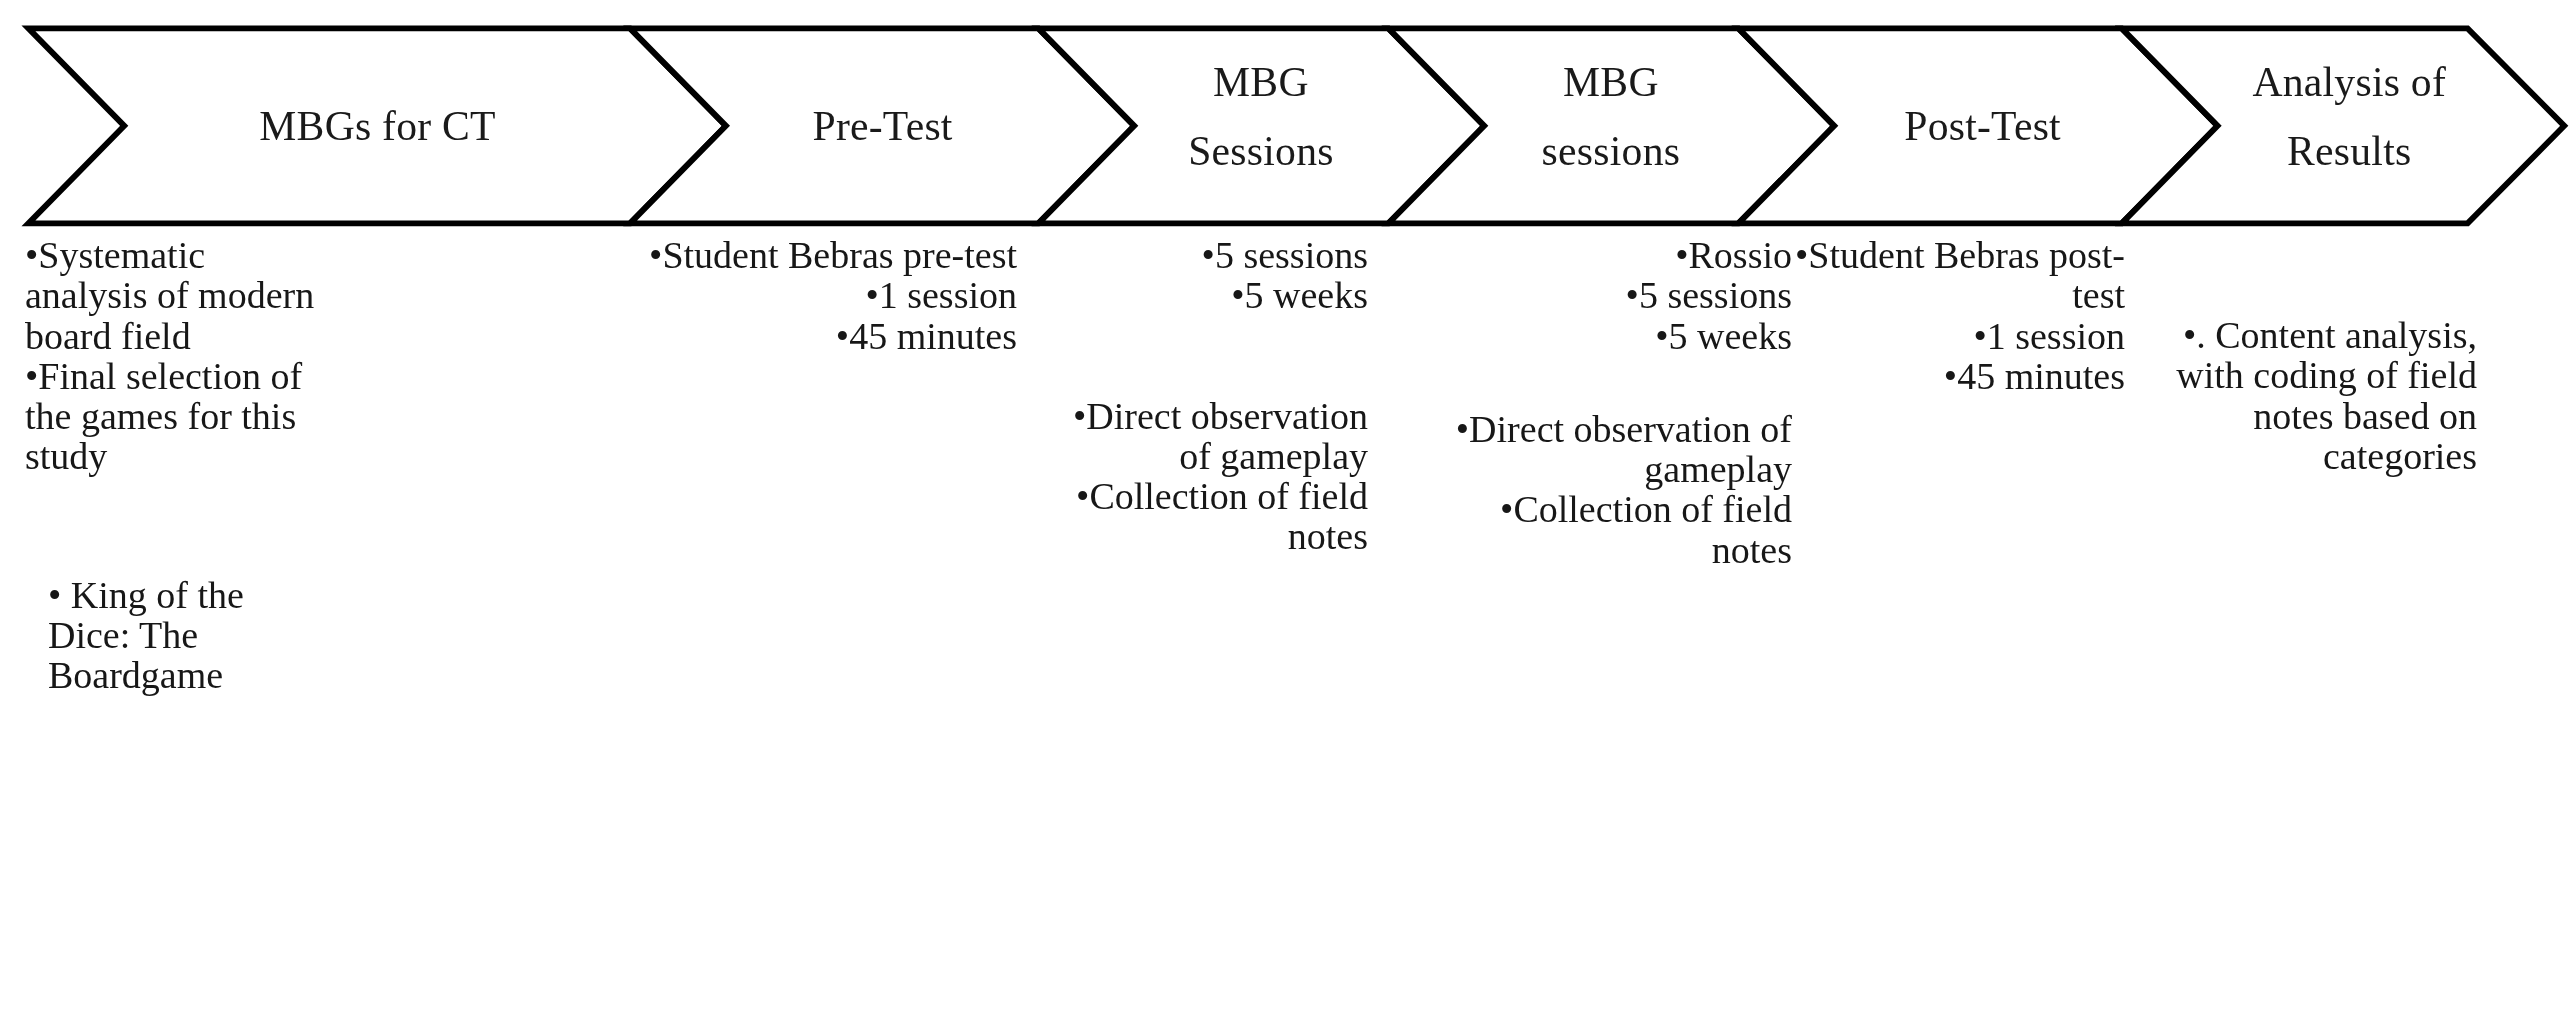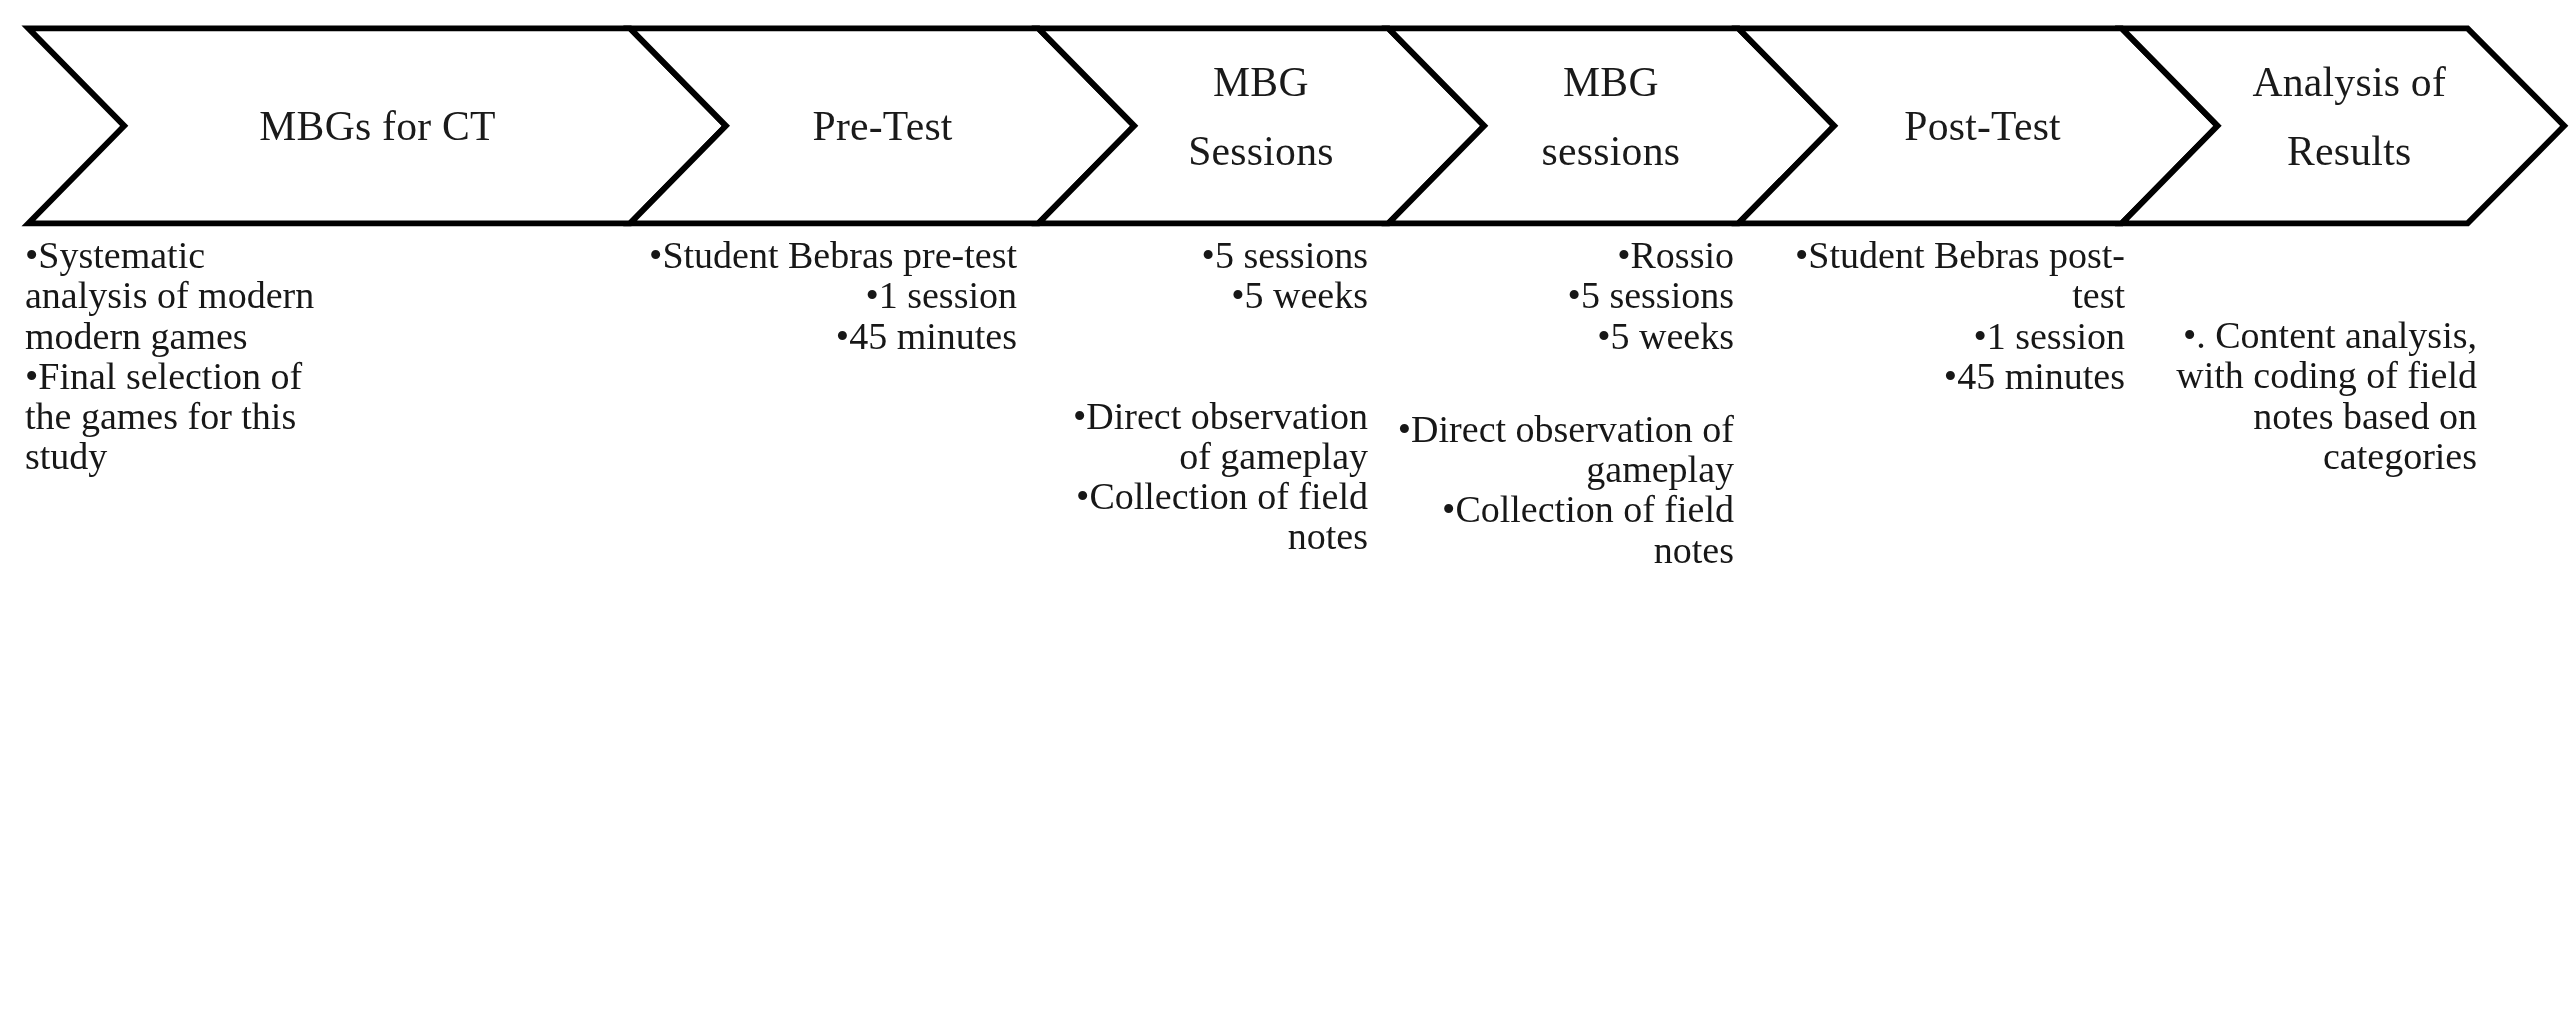--- a/index.html
+++ b/index.html
@@ -124,25 +124,26 @@
         <text class="stage-title" x="2818" y="198">Results</text>
       </g>
 
     </svg>
   </div>
 
   <div id="columns">
 
     <div class="column" style="left:25px; width:300px;">
       <div class="block">
-        <p class="bullet-line left"><span class="bullet">•</span><span>Systematic analysis of modern modern games</span></p>
+        <p class="bullet-line left"><span class="bullet">•</span><span>Systematic analysis of modern board field</span></p>
         <p class="bullet-line left"><span class="bullet">•</span><span>Final selection of the games for this study</span></p>
       </div>
       <div class="gap-xl"></div>
       <div class="block" style="padding-left:23px;">
+        <p class="bullet-line left"><span class="bullet">•</span>&nbsp;<span>King of the Dice: The Boardgame</span></p>
         <div class="gap-sm"></div>
       </div>
     </div>
 
     <div class="column" style="left:642px; width:375px;">
       <div class="block">
         <p class="bullet-line"><span class="bullet">•</span><span>Student Bebras pre-test</span></p>
         <p class="bullet-line"><span class="bullet">•</span><span>1 session</span></p>
         <p class="bullet-line"><span class="bullet">•</span><span>45 minutes</span></p>
       </div>
@@ -153,21 +154,21 @@
         <p class="bullet-line"><span class="bullet">•</span><span>5 sessions</span></p>
         <p class="bullet-line"><span class="bullet">•</span><span>5 weeks</span></p>
       </div>
       <div class="gap-lg"></div>
       <div class="block">
         <p class="bullet-line"><span class="bullet">•</span><span>Direct observation of gameplay</span></p>
         <p class="bullet-line"><span class="bullet">•</span><span>Collection of field notes</span></p>
       </div>
     </div>
 
-    <div class="column" style="left:1384px; width:350px;">
+    <div class="column" style="left:1442px; width:350px;">
       <div class="block">
         <p class="bullet-line"><span class="bullet">•</span><span>Rossio</span></p>
         <p class="bullet-line"><span class="bullet">•</span><span>5 sessions</span></p>
         <p class="bullet-line"><span class="bullet">•</span><span>5 weeks</span></p>
       </div>
       <div class="gap-md"></div>
       <div class="block">
         <p class="bullet-line"><span class="bullet">•</span><span>Direct observation of gameplay</span></p>
         <p class="bullet-line"><span class="bullet">•</span><span>Collection of field notes</span></p>
       </div>

